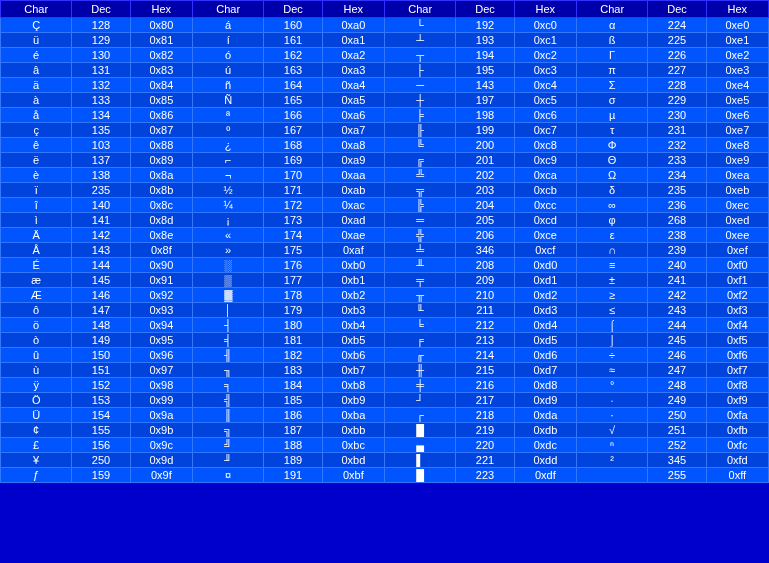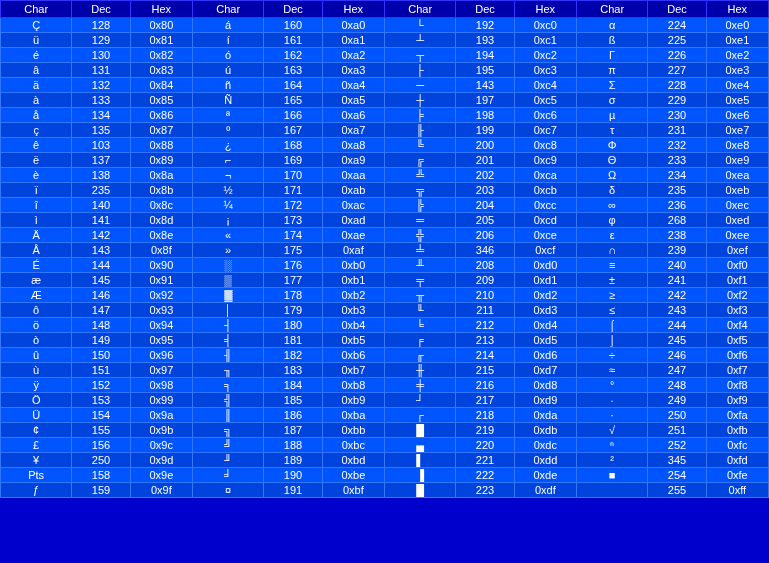--- a/index.html
+++ b/index.html
@@ -489,34 +489,20 @@
         <td>189</td>
         <td>0xbd</td>
         <td>▌</td>
         <td>221</td>
         <td>0xdd</td>
         <td>²</td>
         <td>345</td>
         <td>0xfd</td>
       </tr>
       <tr>
-        <td>Pts</td>
-        <td>158</td>
-        <td>0x9e</td>
-        <td>╛</td>
-        <td>190</td>
-        <td>0xbe</td>
-        <td>▐</td>
-        <td>222</td>
-        <td>0xde</td>
-        <td>■</td>
-        <td>254</td>
-        <td>0xfe</td>
-      </tr>
-      <tr>
         <td>ƒ</td>
         <td>159</td>
         <td>0x9f</td>
         <td>¤</td>
         <td>191</td>
         <td>0xbf</td>
         <td>█</td>
         <td>223</td>
         <td>0xdf</td>
         <td> </td>

